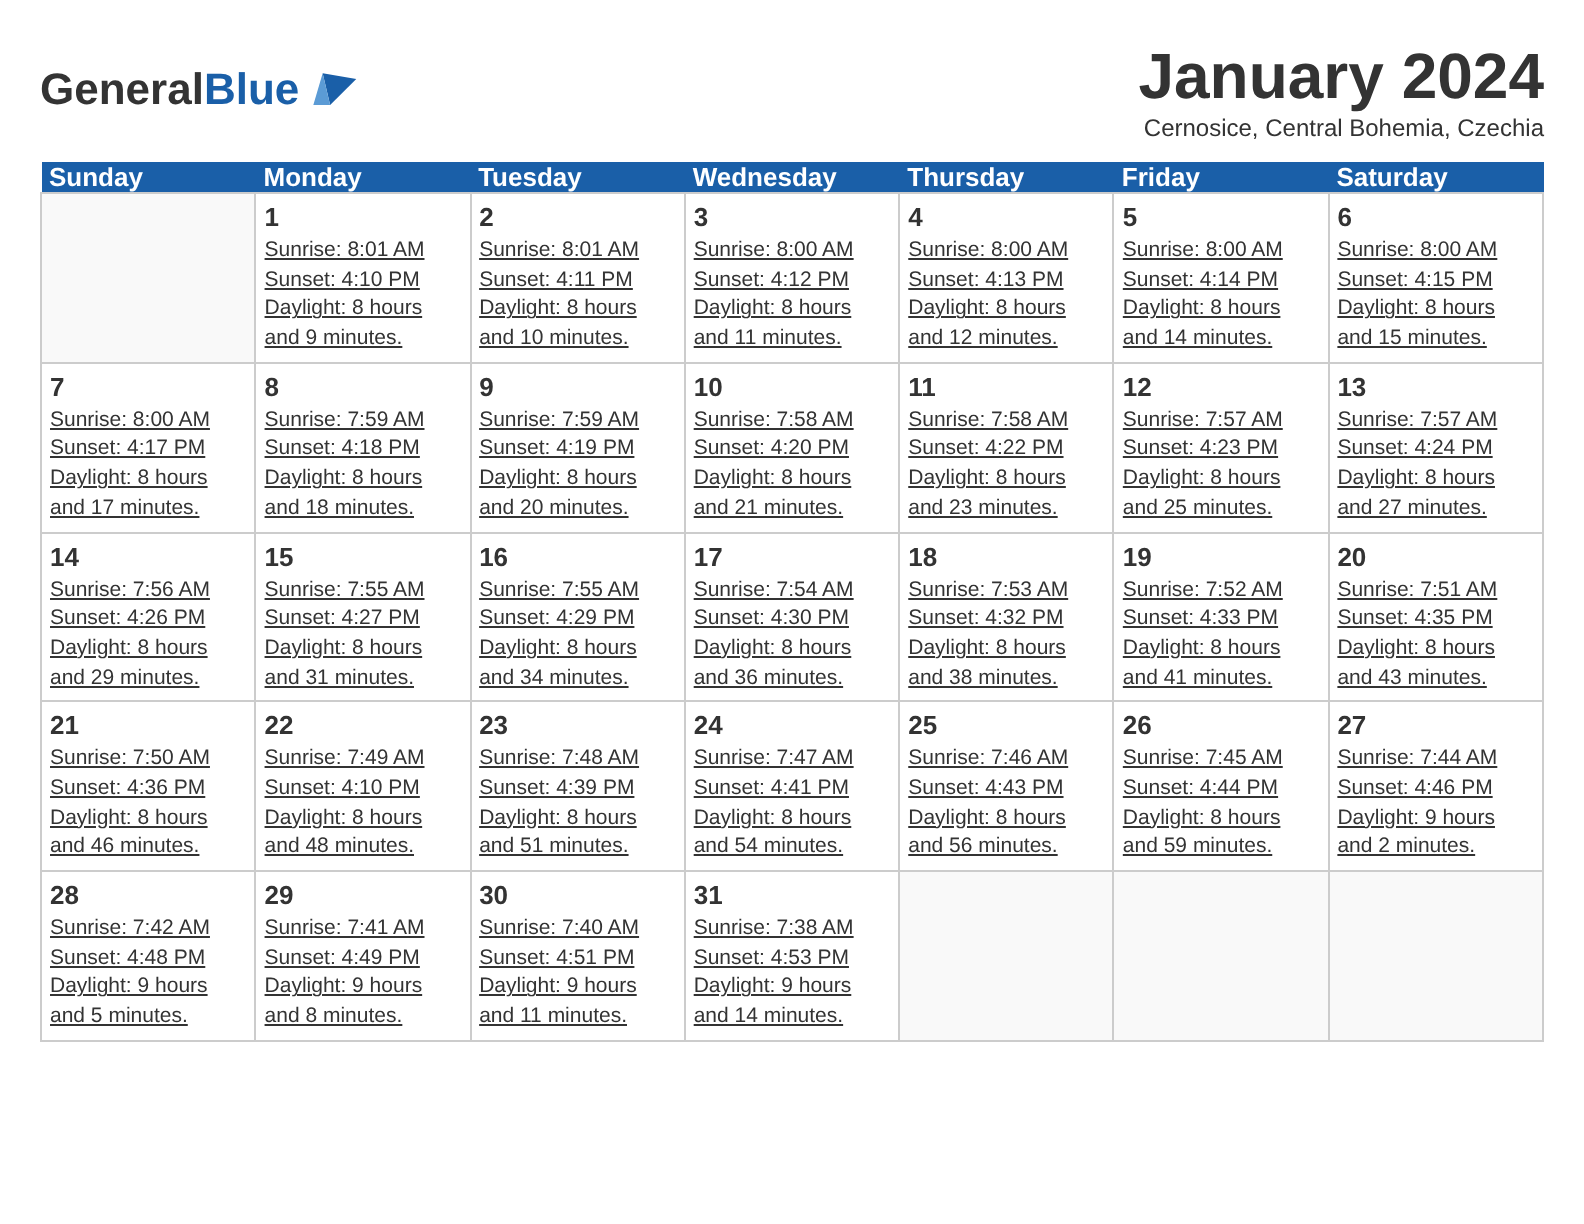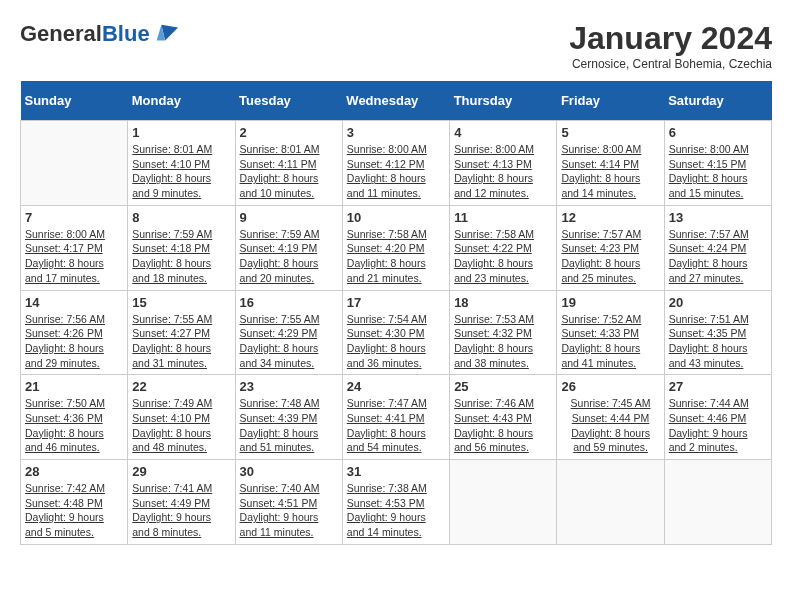--- a/index.html
+++ b/index.html
@@ -6,21 +6,21 @@
     body {
       font-family: Arial, sans-serif;
       background: #fff;
       width: 792px;
       min-height: 612px;
       padding: 20px;
     }
     .header {
       display: flex;
       justify-content: space-between;
-      align-items: flex-start;
+      align-items: center;
       margin-bottom: 10px;
     }
     .logo {
       display: flex;
       align-items: center;
     }
     .logo-text {
       font-size: 22px;
       font-weight: bold;
       color: #333;
@@ -47,21 +47,21 @@
       color: #333;
     }
     table {
       width: 100%;
       border-collapse: collapse;
       font-size: 11px;
     }
     thead tr th {
       background-color: #1a5fa8;
       color: white;
-      padding: 12px 4px;
+      padding: 0 4px;
       text-align: left;
       font-size: 13px;
       font-weight: bold;
     }
     tbody tr td {
       border: 1px solid #ccc;
       vertical-align: top;
       padding: 4px;
       width: calc(100% / 7);
       height: 80px;
@@ -298,21 +298,21 @@
         </td>
         <td>
           <span class="day-number">25</span>
           <div class="day-info" style="white-space: pre-line;">Sunrise: 7:46 AM
 Sunset: 4:43 PM
 Daylight: 8 hours
 and 56 minutes.</div>
         </td>
         <td>
           <span class="day-number">26</span>
-          <div class="day-info" style="white-space: pre-line; text-align: center;">Sunrise: 7:45 AM
+          <div class="day-info" style="white-space: pre-line;">Sunrise: 7:45 AM
 Sunset: 4:44 PM
 Daylight: 8 hours
 and 59 minutes.</div>
         </td>
         <td>
           <span class="day-number">27</span>
           <div class="day-info" style="white-space: pre-line;">Sunrise: 7:44 AM
 Sunset: 4:46 PM
 Daylight: 9 hours
 and 2 minutes.</div>

